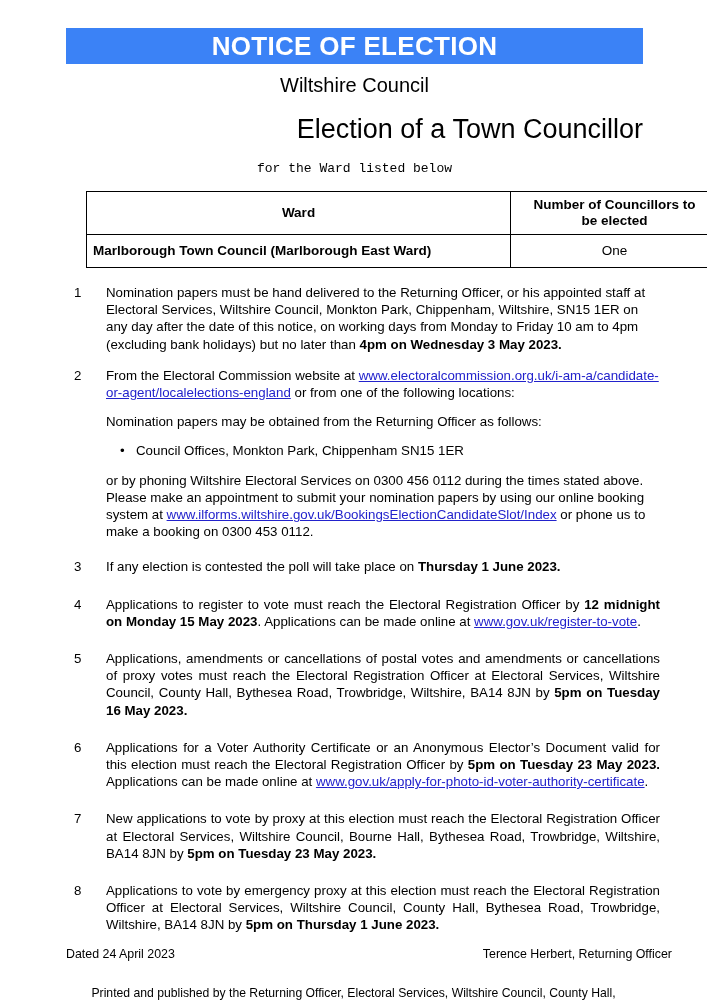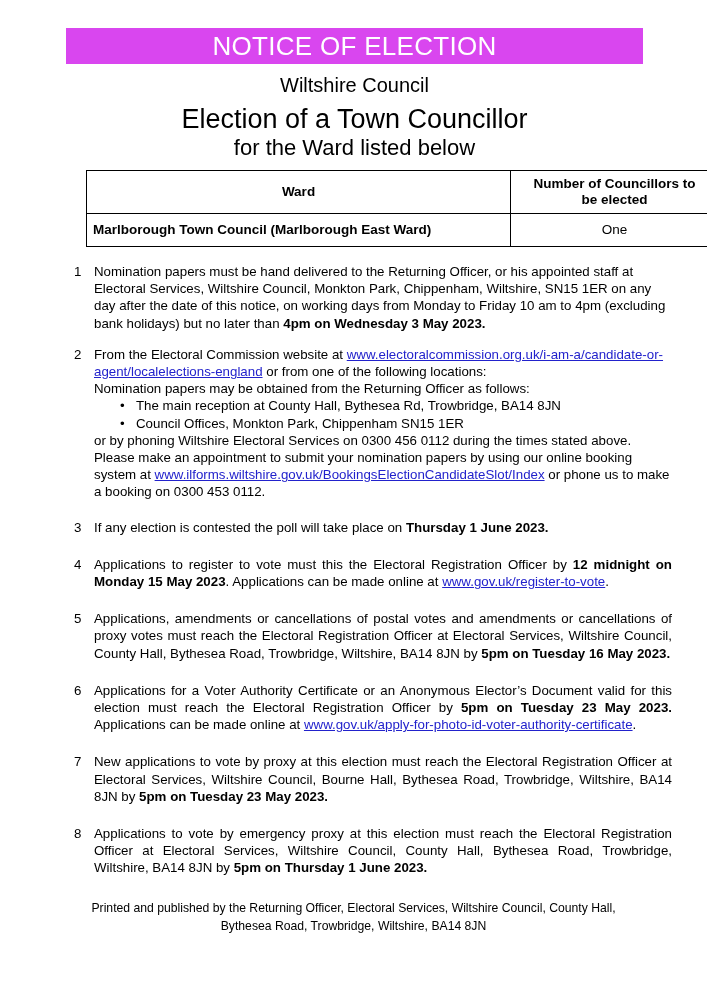--- a/index.html
+++ b/index.html
@@ -27,49 +27,50 @@
     position: absolute;
     left: 66px;
     top: 28px;
     width: 606px;
   }
 
   
   .title-banner {
     width: 577px;
     height: 36px;
-    background: #d946ef;
+    background: #3b82f6;
     color: #ffffff;
     font-size: 26px;
-    font-weight: normal;
+    font-weight: bold;
     letter-spacing: 0.3px;
     text-align: center;
     line-height: 36px;
     box-sizing: border-box;
   }
   .council-name {
     text-align: center;
     width: 577px;
     font-size: 20px;
     margin-top: 9px;
     line-height: 24px;
   }
   .election-title {
-    text-align: center;
+    text-align: right;
     width: 577px;
     font-size: 27px;
     line-height: 32px;
-    margin-top: 6px;
+    margin-top: 16px;
   }
   .ward-sub {
     text-align: center;
     width: 577px;
-    font-size: 22px;
+    font-size: 13px;
     line-height: 23px;
-    margin-top: 1px;
+    margin-top: 12px;
+    font-family: Liberation Mono, monospace;
   }
 
   
   .ward-table {
     margin-top: 11px;
     width: 606px;
     border-collapse: collapse;
     table-layout: fixed;
     margin-left: 20px;
   }
@@ -106,21 +107,21 @@
     line-height: 17.2px;
   }
   .clause .num {
     position: absolute;
     left: 8px;
     top: 0;
     font-size: 13.3px;
     line-height: 17.2px;
   }
   .clause p {
-    margin: 0;
+    margin: 12px;
   }
   .justify { text-align: justify; }
   .bold { font-weight: bold; }
   a.link {
     color: #2222cc;
     text-decoration: underline;
   }
   .bullets {
     list-style: none;
     margin: 0;
@@ -192,34 +193,33 @@
       <div class="clause">
         <span class="num">1</span>
         <p><span>Nomination papers must be hand delivered to the Returning Officer, or his appointed staff at Electoral Services, Wiltshire Council, Monkton Park, Chippenham, Wiltshire, SN15 1ER on any day after the date of this notice, on working days from Monday to Friday 10 am to 4pm (excluding bank holidays) but no later than </span><span class="bold">4pm on Wednesday 3 May 2023.</span></p>
       </div>
 
       <div class="clause">
         <span class="num">2</span>
         <p><span>From the Electoral Commission website at </span><a class="link" href="#">www.electoralcommission.org.uk/i-am-a/candidate-or-agent/localelections-england</a><span> or from one of the following locations:</span></p>
         <p>Nomination papers may be obtained from the Returning Officer as follows:</p>
         <ul class="bullets">
-          <li>The main reception at County Hall, Bythesea Rd, Trowbridge, BA14 8JN</li>
           <li>Council Offices, Monkton Park, Chippenham SN15 1ER</li>
         </ul>
         <p><span>or by phoning Wiltshire Electoral Services on 0300 456 0112 during the times stated above. Please make an appointment to submit your nomination papers by using our online booking system at </span><a class="link" href="#">www.ilforms.wiltshire.gov.uk/BookingsElectionCandidateSlot/Index</a><span> or phone us to make a booking on 0300 453 0112.</span></p>
       </div>
 
       <div class="clause" style="margin-top:18px;margin-bottom:20px;">
         <span class="num">3</span>
         <p><span>If any election is contested the poll will take place on </span><span class="bold">Thursday 1 June 2023.</span></p>
       </div>
 
       <div class="clause justify" style="margin-bottom:20px;">
         <span class="num">4</span>
-        <p><span>Applications to register to vote must this the Electoral Registration Officer by </span><span class="bold">12 midnight on Monday 15 May 2023</span><span>. Applications can be made online at  </span><a class="link" href="#">www.gov.uk/register-to-vote</a><span>.</span></p>
+        <p><span>Applications to register to vote must reach the Electoral Registration Officer by </span><span class="bold">12 midnight on Monday 15 May 2023</span><span>. Applications can be made online at  </span><a class="link" href="#">www.gov.uk/register-to-vote</a><span>.</span></p>
       </div>
 
       <div class="clause justify" style="margin-bottom:20px;">
         <span class="num">5</span>
         <p><span>Applications, amendments or cancellations of postal votes and amendments or cancellations of proxy votes must reach the Electoral Registration Officer at Electoral Services, Wiltshire Council, County Hall, Bythesea Road, Trowbridge, Wiltshire, BA14 8JN by </span><span class="bold">5pm on Tuesday 16 May 2023.</span></p>
       </div>
 
       <div class="clause justify" style="margin-bottom:20px;">
         <span class="num">6</span>
         <p><span>Applications for a Voter Authority Certificate or an Anonymous Elector’s Document valid for this election must reach the Electoral Registration Officer by </span><span class="bold">5pm on Tuesday 23 May 2023.</span><span> Applications can be made online at </span><a class="link" href="#">www.gov.uk/apply-for-photo-id-voter-authority-certificate</a><span>.</span></p>
@@ -230,17 +230,21 @@
         <p><span>New applications to vote by proxy at this election must reach the Electoral Registration Officer at Electoral Services, Wiltshire Council, Bourne Hall, Bythesea Road, Trowbridge, Wiltshire, BA14 8JN by </span><span class="bold">5pm on Tuesday 23 May 2023.</span></p>
       </div>
 
       <div class="clause justify" style="margin-bottom:6px;">
         <span class="num">8</span>
         <p><span>Applications to vote by emergency proxy at this election must reach the Electoral Registration Officer at Electoral Services, Wiltshire Council, County Hall, Bythesea Road, Trowbridge, Wiltshire, BA14 8JN by </span><span class="bold">5pm on Thursday 1 June 2023.</span></p>
       </div>
 
     </div>
 
+    <div class="sign-row">
+      <span>Dated 24 April 2023</span>
+      <span>Terence Herbert, Returning Officer</span>
+    </div>
 
     <div class="publish-note">Printed and published by the Returning Officer, Electoral Services, Wiltshire Council, County Hall, Bythesea Road, Trowbridge, Wiltshire, BA14 8JN</div>
 
   </div>
 </div>
 
 </body></html>

